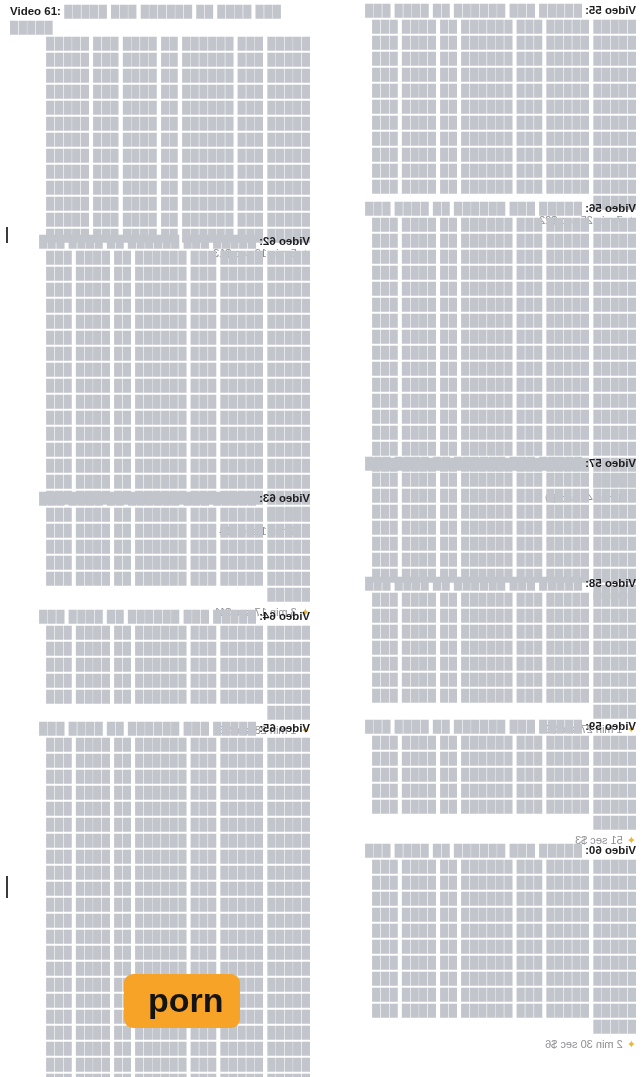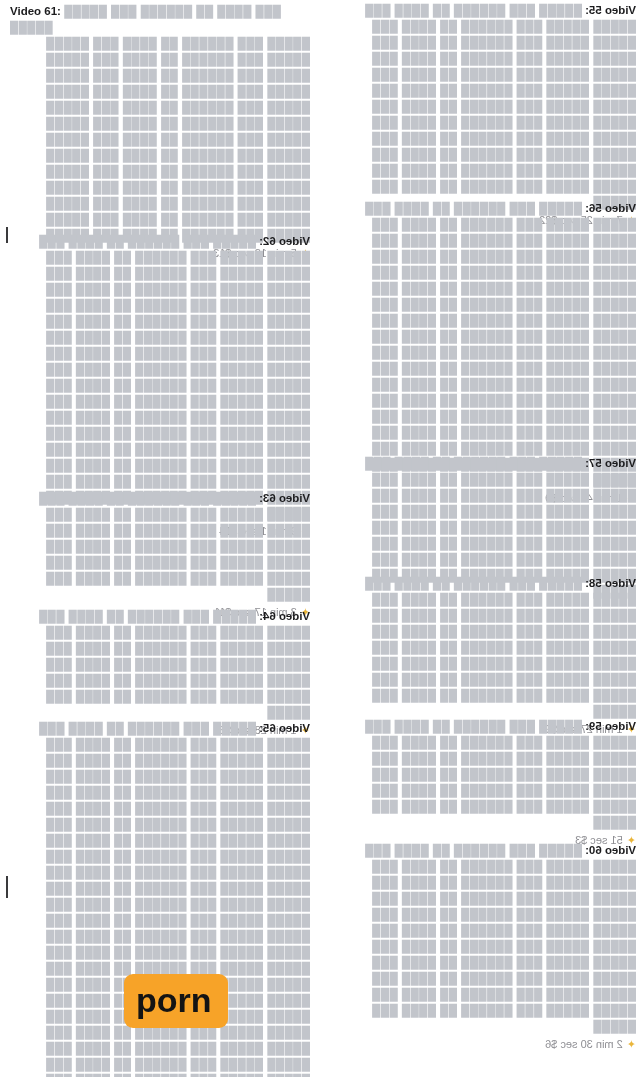--- a/index.html
+++ b/index.html
@@ -54,21 +54,21 @@
 
   .badge {
     position: absolute;
     left: 124px;
     top: 974px;
     background: #f7a328;
     color: #141414;
     font-weight: bold;
     font-size: 34px;
     line-height: 1;
-    padding: 9px 16px 11px 12px;
+    padding: 9px 16px 11px 24px;
     border-radius: 9px;
     z-index: 5;
   }
 
   .tick {
     position: absolute;
     left: 6px;
     width: 2px;
     background: #3a3a3c;
     z-index: 4;

